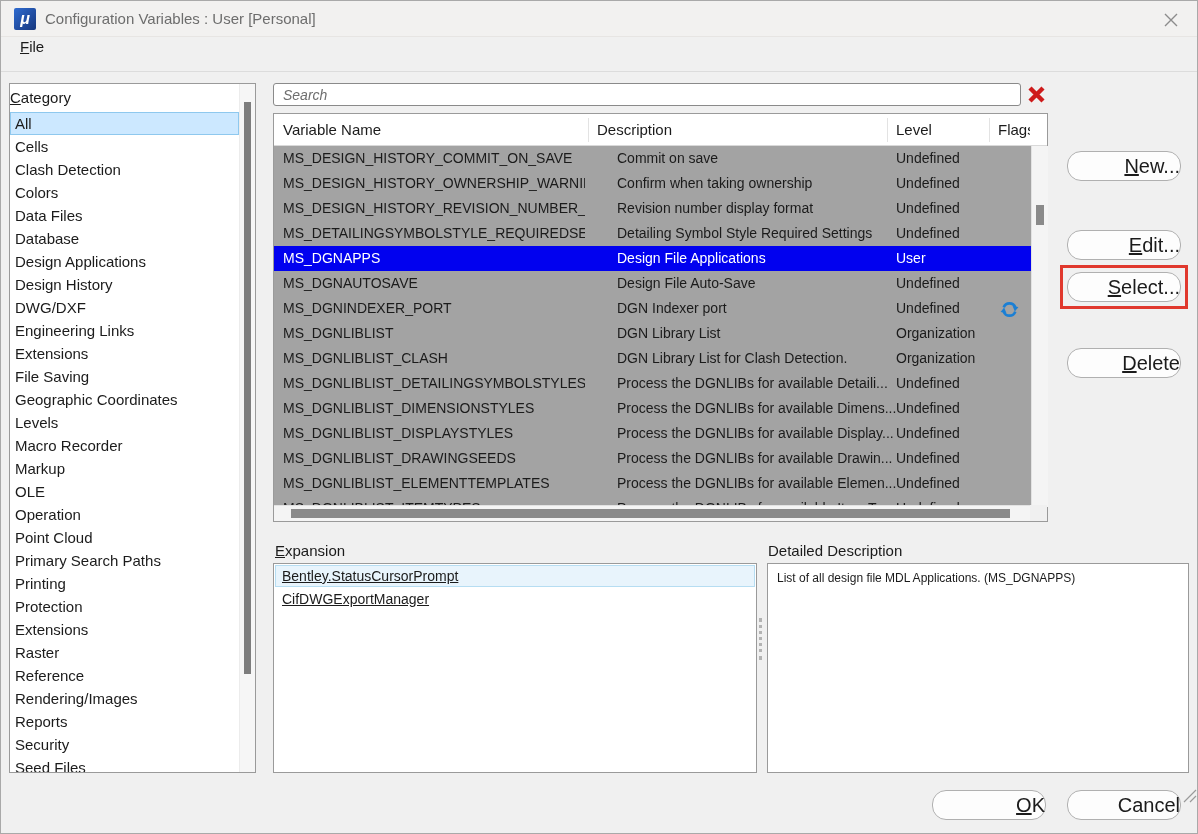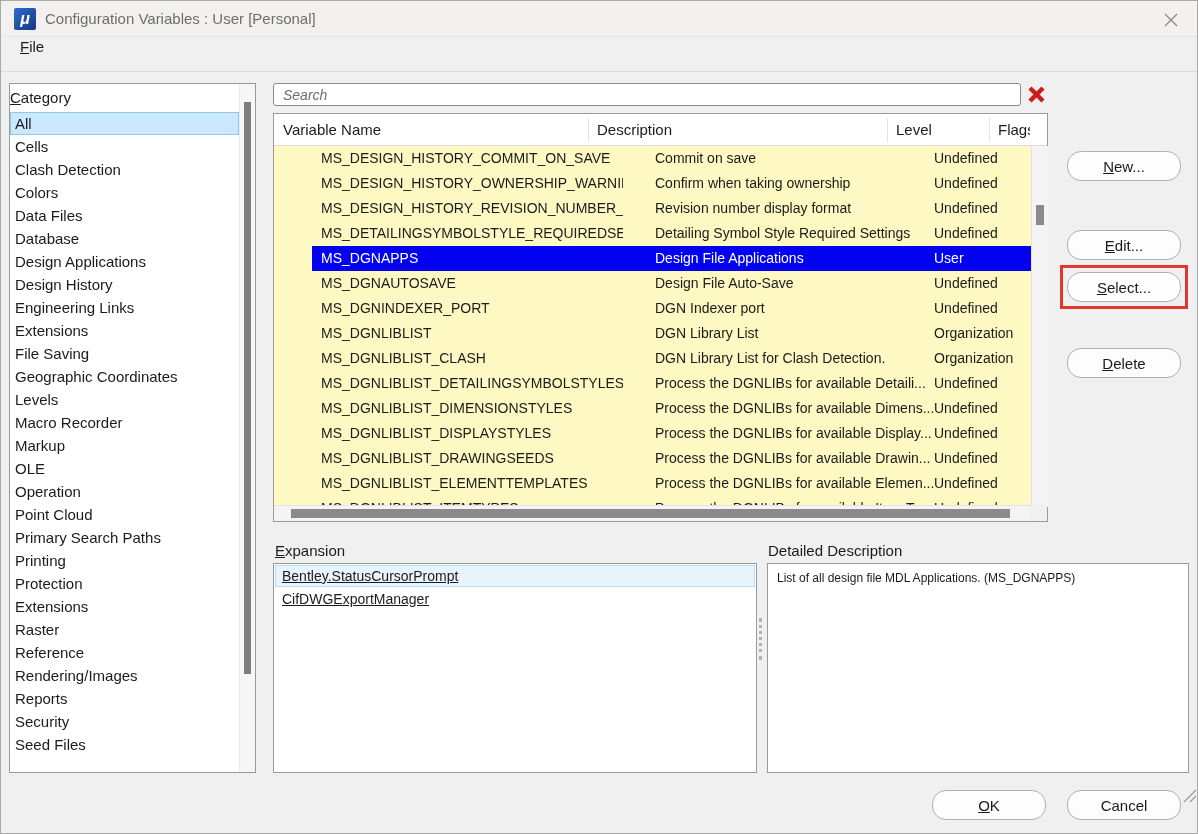--- a/index.html
+++ b/index.html
@@ -46,42 +46,42 @@
   #search-clear { position:absolute; left:1026px; top:84px; width:19px; height:19px; cursor:pointer; }
 
   
   #table-panel { left:272px; top:112px; width:775px; height:409px; }
   .tbl-header { position:absolute; left:0; top:0; right:0; height:32px; background:#fff;
                 border-bottom:1px solid #d9d9d9; }
   .hcell { position:absolute; top:0; line-height:31px; font-size:15px; padding-left:9px; white-space:nowrap; overflow:hidden; }
   .hc0 { left:0; width:314px; } .hc1 { left:314px; width:299px; }
   .hc2 { left:613px; width:102px; } .hc3 { left:715px; width:41px; }
   .hsep { position:absolute; top:4px; height:24px; width:1px; background:#e3e3e3; }
-  .tbl-body { position:absolute; left:0; top:32px; width:757px; height:360px; overflow:hidden; background:#fef9c3;padding-left:38px; }
+  .tbl-body { position:absolute; left:0; top:32px; width:757px; height:360px; overflow:hidden; background:#a3a3a3; }
   .trow { position:relative; height:25px; }
   .trow.selected { background:#0101ef; color:#fff; }
   .cell { position:absolute; top:0; height:25px; line-height:25px; font-size:14px;
           white-space:nowrap; overflow:hidden; }
   .c0 { left:9px;  width:302px; }
   .c1 { left:323px; width:288px;margin-left:20px; }
   .c2 { left:622px; width:92px; }
   .c3 { left:714px; width:42px; text-align:center; }
   .c3 svg { vertical-align:middle; margin-top:1px; }
   .vscroll { position:absolute; left:757px; top:32px; width:17px; height:361px;
              background:#f4f4f4; border-left:1px solid #e2e2e2; }
   .vscroll .thumb { position:absolute; left:4px; width:8px; top:59px; height:20px; background:#8a8a8a; }
   .hscroll { position:absolute; left:0; bottom:0; width:757px; height:16px;
              background:#f4f4f4; border-top:1px solid #e2e2e2; }
   .hscroll .thumb { position:absolute; top:3px; height:9px; left:17px; width:719px; background:#8a8a8a; }
   .scroll-corner { position:absolute; right:0; bottom:0; width:17px; height:16px; background:#f0f0f0; }
 
   
   .push-btn { position:absolute; width:114px; height:30px; background:#fdfdfd;
-              border:1px solid #b0b0b0; border-radius:14px; font-size:15px; font-family:inherit;
-              color:#1b1b1b; text-align:center; line-height:27px; cursor:default; }
+              border:1px solid #b0b0b0; border-radius:14px; font-size:20px; font-family:inherit;
+              color:#1b1b1b; text-align:right; line-height:27px; cursor:default; }
   #btn-new    { left:1066px; top:150px; }
   #btn-edit   { left:1066px; top:229px; }
   #btn-select { left:1066px; top:271px; }
   #btn-delete { left:1066px; top:347px; }
   #select-highlight { position:absolute; left:1059px; top:264px; width:128px; height:44px;
                       border:3px solid #e0382d; pointer-events:none; }
 
   
   #expansion-label { position:absolute; left:274px; top:541px; font-size:15px; }
   #expansion-panel { left:272px; top:562px; width:484px; height:210px; }
@@ -123,20 +123,21 @@
     <div class="cat-header"><u>C</u><span>ategory</span></div>
     <div class="cat-list">
         <div class="cat-item selected">All</div>
         <div class="cat-item">Cells</div>
         <div class="cat-item">Clash Detection</div>
         <div class="cat-item">Colors</div>
         <div class="cat-item">Data Files</div>
         <div class="cat-item">Database</div>
         <div class="cat-item">Design Applications</div>
         <div class="cat-item">Design History</div>
+        <div class="cat-item">DWG/DXF</div>
         <div class="cat-item">Engineering Links</div>
         <div class="cat-item">Extensions</div>
         <div class="cat-item">File Saving</div>
         <div class="cat-item">Geographic Coordinates</div>
         <div class="cat-item">Levels</div>
         <div class="cat-item">Macro Recorder</div>
         <div class="cat-item">Markup</div>
         <div class="cat-item">OLE</div>
         <div class="cat-item">Operation</div>
         <div class="cat-item">Point Cloud</div>

